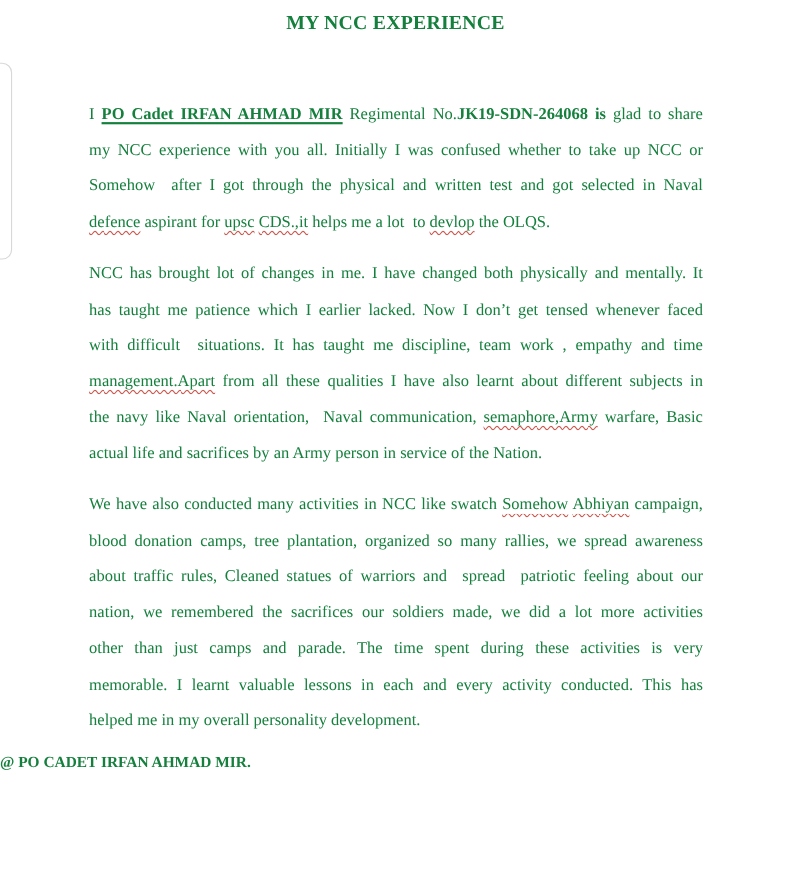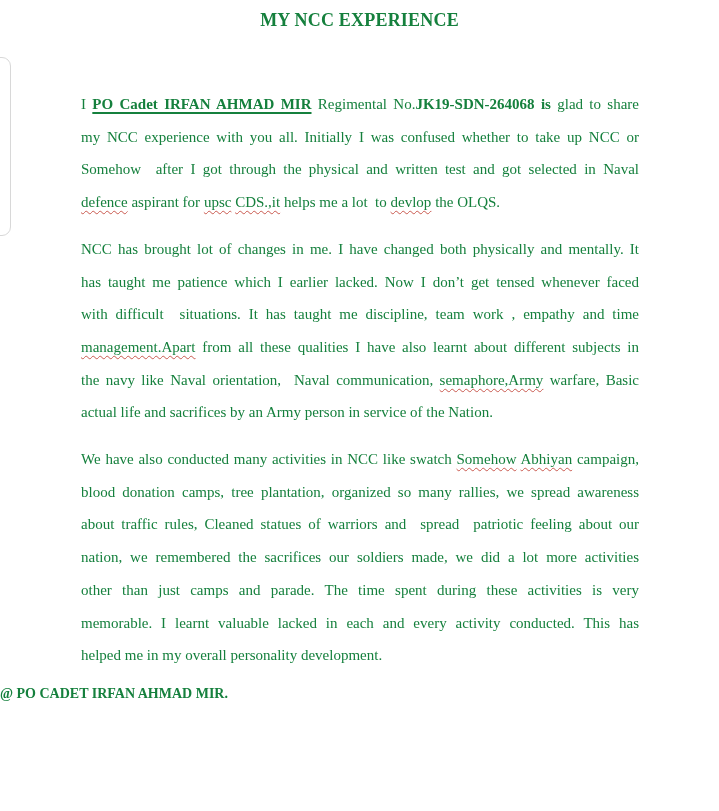--- a/index.html
+++ b/index.html
@@ -90,18 +90,18 @@
         <div class="line"><span class="sq">management.Apart</span><span> from all these qualities I have also learnt about different subjects in</span></div>
         <div class="line"><span>the navy like Naval orientation,&nbsp; Naval communication, </span><span class="sq">semaphore,Army</span><span> warfare, Basic</span></div>
         <div class="line last"><span>actual life and sacrifices by an Army person in service of the Nation.</span></div>
       </div>
       <div class="para p3">
         <div class="line"><span>We have also conducted many activities in NCC like swatch </span><span class="sq">Somehow</span><span> </span><span class="sq">Abhiyan</span><span> campaign,</span></div>
         <div class="line"><span>blood donation camps, tree plantation, organized so many rallies, we spread awareness</span></div>
         <div class="line"><span>about traffic rules, Cleaned statues of warriors and&nbsp; spread&nbsp; patriotic feeling about our</span></div>
         <div class="line"><span>nation, we remembered the sacrifices our soldiers made, we did a lot more activities</span></div>
         <div class="line"><span>other than just camps and parade. The time spent during these activities is very</span></div>
-        <div class="line"><span>memorable. I learnt valuable lacked in each and every activity conducted. This has</span></div>
+        <div class="line"><span>memorable. I learnt valuable lessons in each and every activity conducted. This has</span></div>
         <div class="line last"><span>helped me in my overall personality development.</span></div>
       </div>
     </div>
   <p class="signature"><span class="b">@ PO CADET IRFAN AHMAD MIR.</span></p>
 </div>
 
 </body></html>

